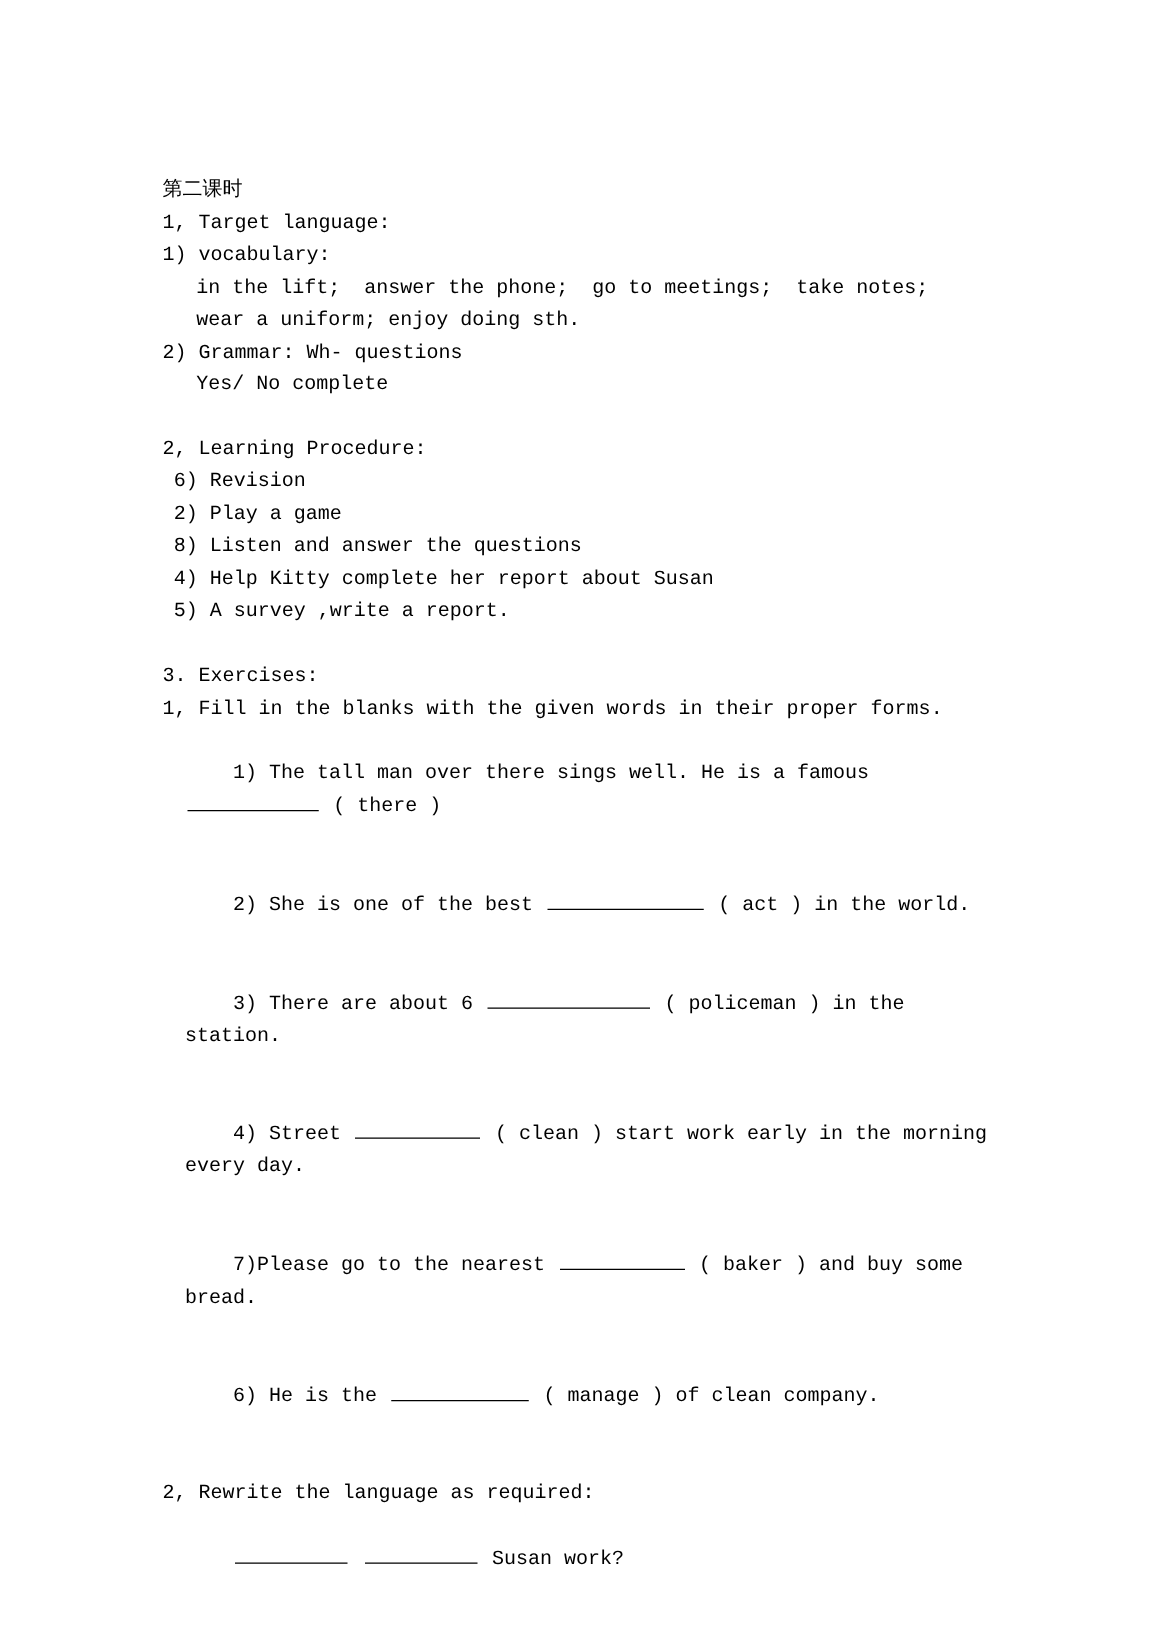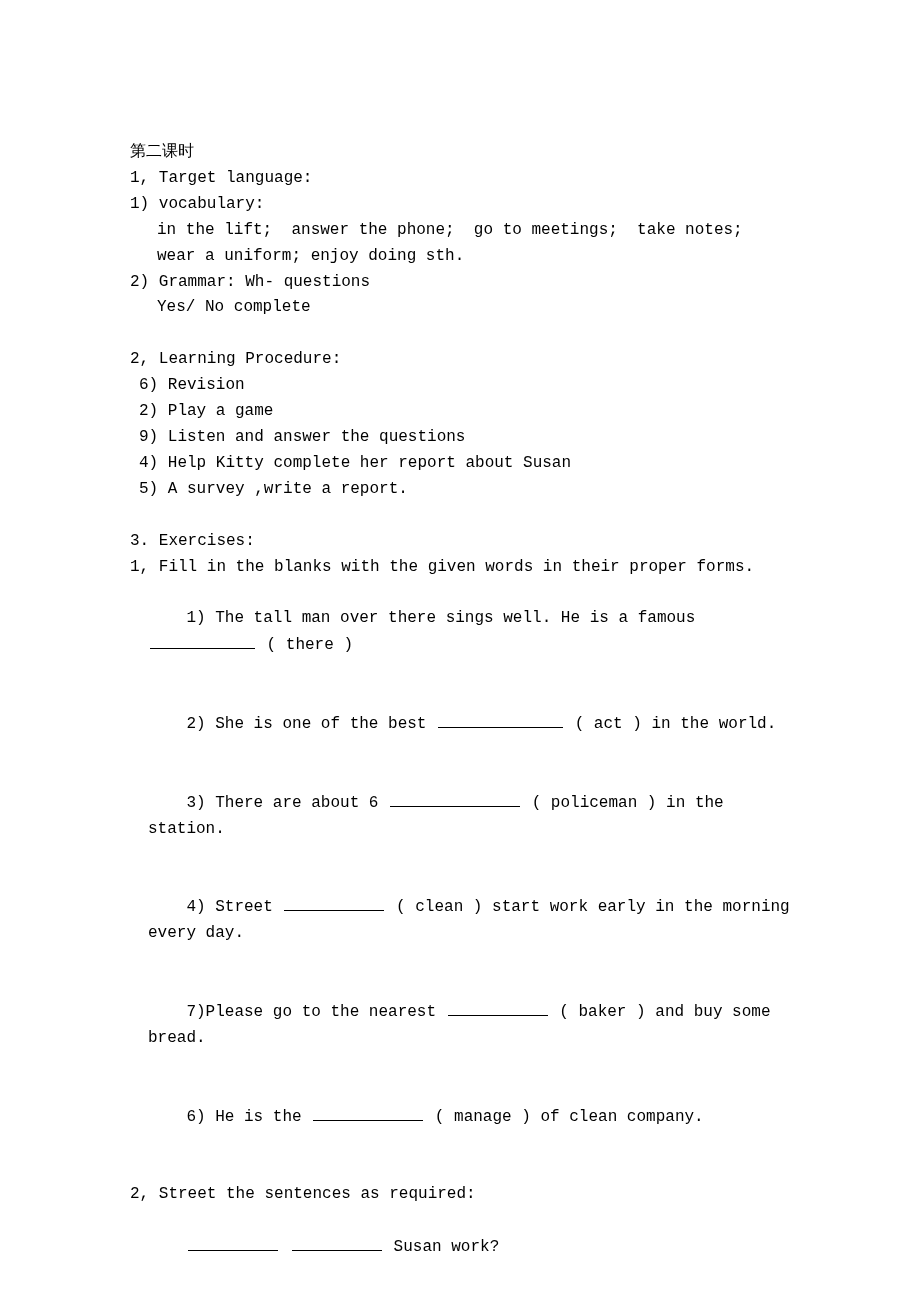--- a/index.html
+++ b/index.html
@@ -37,21 +37,21 @@
   <div class="para" style="padding-left:27px">in the lift;  answer the phone;  go to meetings;  take notes;</div>
   <div class="para" style="padding-left:27px">wear a uniform; enjoy doing sth.</div>
   <div class="para">2) Grammar: Wh- questions</div>
   <div class="para" style="padding-left:27px">Yes/ No complete</div>
 
   <div class="para">&nbsp;</div>
 
   <div class="para">2, Learning Procedure:</div>
   <div class="para" style="padding-left:9px">6) Revision</div>
   <div class="para" style="padding-left:9px">2) Play a game</div>
-  <div class="para" style="padding-left:9px">9) Listen and answer the questions</div>
+  <div class="para" style="padding-left:9px">8) Listen and answer the questions</div>
   <div class="para" style="padding-left:9px">4) Help Kitty complete her report about Susan</div>
   <div class="para" style="padding-left:9px">5) A survey ,write a report.</div>
 
   <div class="para">&nbsp;</div>
 
   <div class="para">3. Exercises:</div>
   <div class="para">1, Fill in the blanks with the given words in their proper forms.</div>
 
   <div class="para" style="padding-left:18px">
     <span>1) The tall man over there sings well. He is a famous </span><span class="blank" style="width:105px"></span><span> ( there )</span>
@@ -67,19 +67,19 @@
   </div>
   <div class="para" style="padding-left:18px">
     <span>7)Please go to the nearest </span><span class="blank" style="width:100px"></span><span> ( baker ) and buy some bread.</span>
   </div>
   <div class="para" style="padding-left:18px">
     <span>6) He is the </span><span class="blank" style="width:110px"></span><span> ( manage ) of clean company.</span>
   </div>
 
   <div class="para">&nbsp;</div>
 
-  <div class="para">2, Street the sentences as required:</div>
+  <div class="para">2, Rewrite the language as required:</div>
 
   <div class="para" style="padding-left:18px">
     <span class="blank" style="width:90px"></span> <span class="blank" style="width:90px"></span><span> Susan work?</span>
   </div>
 
 </div>
 
 </body></html>

